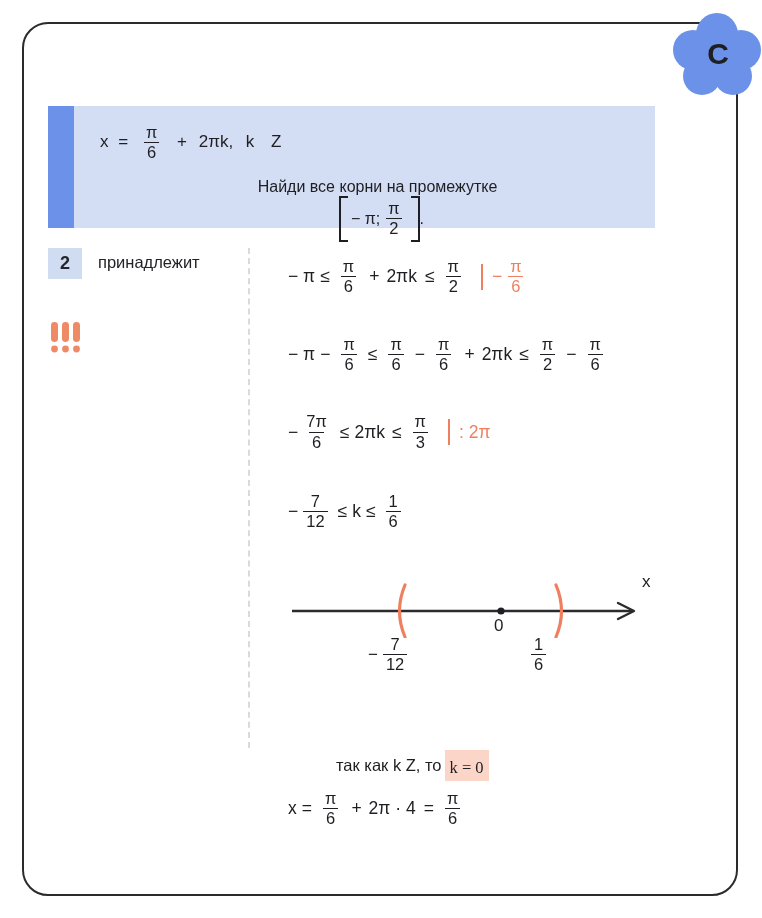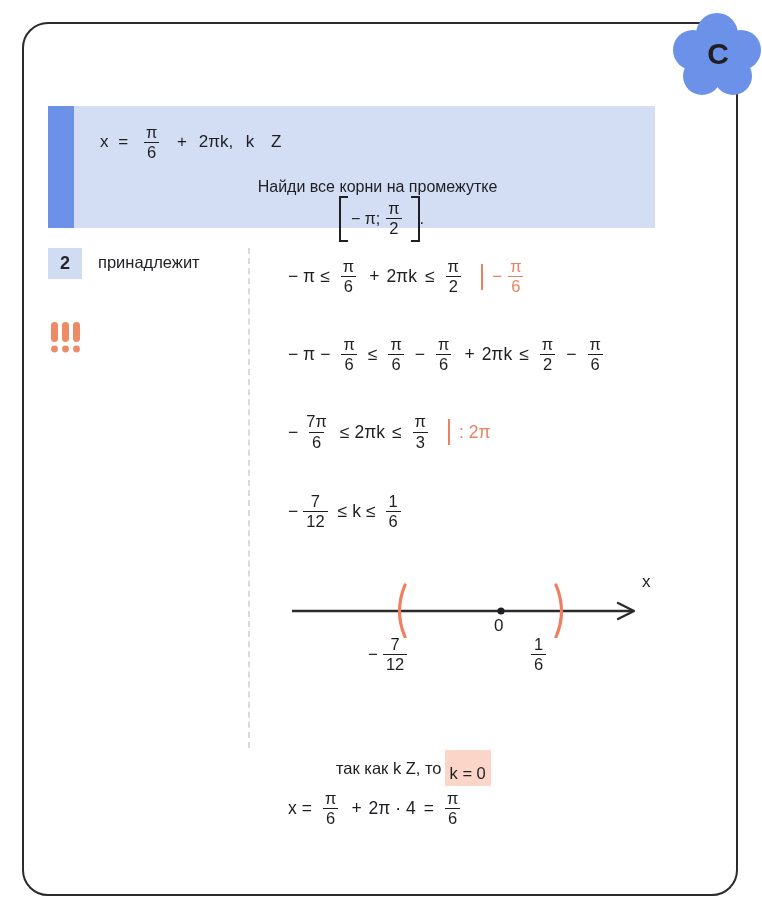--- a/index.html
+++ b/index.html
@@ -162,22 +162,23 @@
     position: absolute;
     left: 288px; top: 750px;
     font-size: 16.5px;
     color: #1f1f23;
     display: flex; align-items: center;
     white-space: nowrap;
     margin-left: 48px;
   }
   .hl {
     background: #fbd5c8;
-    padding: 14px 5px 3px 5px;
+    padding: 8px 5px 3px 5px;
     margin-left: 3px;
+    font-family: Liberation Serif, serif;
   }
 
   .final {
     position: absolute;
     left: 288px; top: 790px;
     display: flex; align-items: center;
     font-size: 17.5px; color: #1f1f23;
     white-space: nowrap;
   }
 

